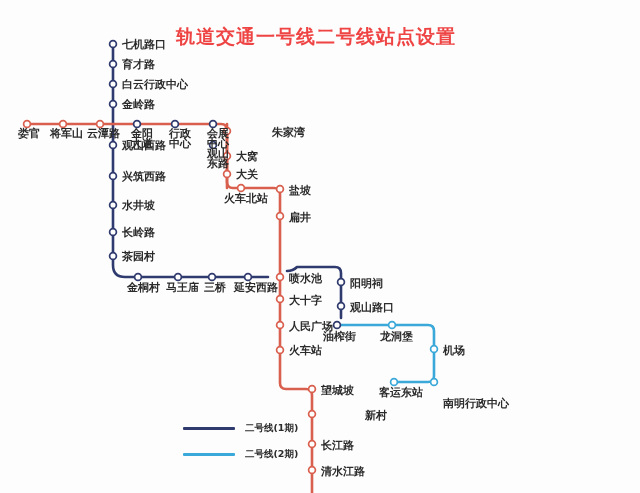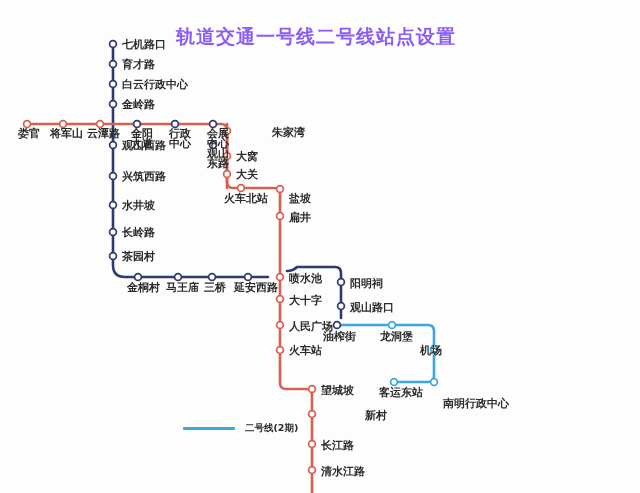--- a/index.html
+++ b/index.html
@@ -12,21 +12,21 @@
   }
   #map-root{position:absolute;inset:0;}
   svg#metro-svg{position:absolute;left:0;top:0;width:640px;height:493px;}
 
   .map-title{
     position:absolute;
     left:176px;top:24px;
     font-size:19px;
     font-weight:700;
     letter-spacing:1px;
-    color:#8b5cf6;
+    color:#ef4444;
     white-space:nowrap;
   }
 
   .stn-label{
     position:absolute;
     font-size:11px;
     font-weight:700;
     color:#2b2b2b;
     white-space:nowrap;
     line-height:9.5px;
@@ -153,39 +153,43 @@
       <div class="stn-label" style="left: 122px; top: 228px;">长岭路</div>
       <div class="stn-label" style="left: 122px; top: 252px;">茶园村</div>
       <div class="stn-label" style="left: 127px; top: 283px;">金桐村</div>
       <div class="stn-label" style="left: 166px; top: 283px;">马王庙</div>
       <div class="stn-label" style="left: 204px; top: 283px;">三桥</div>
       <div class="stn-label" style="left: 234px; top: 283px;">延安西路</div>
       <div class="stn-label" style="left: 236px; top: 128px; padding-left: 36px;">朱家湾</div>
       <div class="stn-label" style="left: 236px; top: 152px;">大窝</div>
       <div class="stn-label" style="left: 236px; top: 170px;">大关</div>
       <div class="stn-label" style="left: 224px; top: 194px;">火车北站</div>
-      <div class="stn-label" style="left: 289px; top: 186px; margin-top: 8px;">盐坡</div>
+      <div class="stn-label" style="left: 289px; top: 186px;">盐坡</div>
       <div class="stn-label" style="left: 289px; top: 213px;">扁井</div>
       <div class="stn-label" style="left: 289px; top: 274px;">喷水池</div>
       <div class="stn-label" style="left: 289px; top: 296px;">大十字</div>
       <div class="stn-label" style="left: 289px; top: 322px;">人民广场</div>
       <div class="stn-label" style="left: 289px; top: 346px;">火车站</div>
       <div class="stn-label" style="left: 321px; top: 386px;">望城坡</div>
       <div class="stn-label" style="left: 321px; top: 411px; padding-left: 44px;">新村</div>
       <div class="stn-label" style="left: 321px; top: 441px;">长江路</div>
       <div class="stn-label" style="left: 321px; top: 467px;">清水江路</div>
       <div class="stn-label" style="left: 350px; top: 279px;">阳明祠</div>
       <div class="stn-label" style="left: 350px; top: 303px;">观山路口</div>
       <div class="stn-label" style="left: 323px; top: 332px;">油榨街</div>
       <div class="stn-label" style="left: 380px; top: 332px;">龙洞堡</div>
-      <div class="stn-label" style="left: 420px; top: 346px; text-align: center;">机场</div>
+      <div class="stn-label" style="left: 443px; top: 346px; text-align: center;">机场</div>
       <div class="stn-label" style="left: 443px; top: 379px; margin-top: 20px;">南明行政中心</div>
       <div class="stn-label" style="left: 379px; top: 388px;">客运东站</div>
     </div>
 
   <div class="legend">
+    <div class="legend-row">
+      <div class="legend-swatch" style="background:#2f3a6e"></div>
+      <div class="legend-text">二号线(1期)</div>
+    </div>
     <div class="legend-row">
       <div class="legend-swatch" style="background:#3aa8d8"></div>
       <div class="legend-text">二号线(2期)</div>
     </div>
   </div>
 
 </div>
 
 </body></html>

